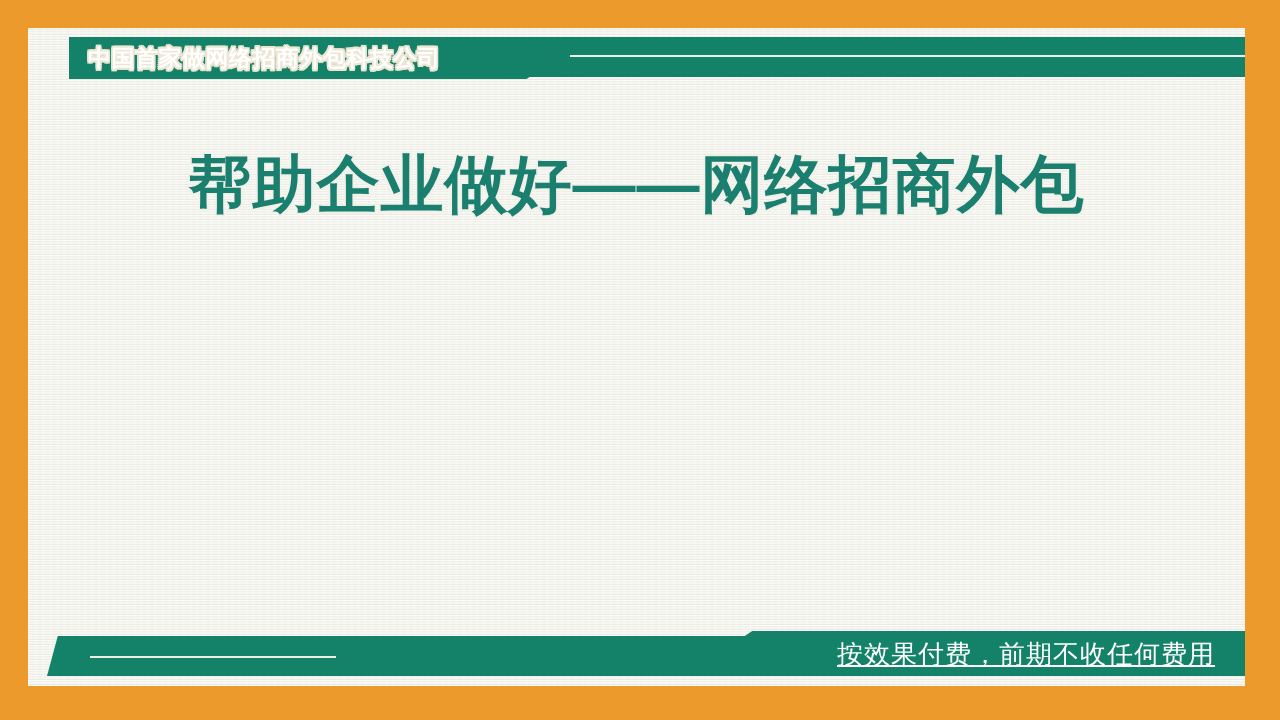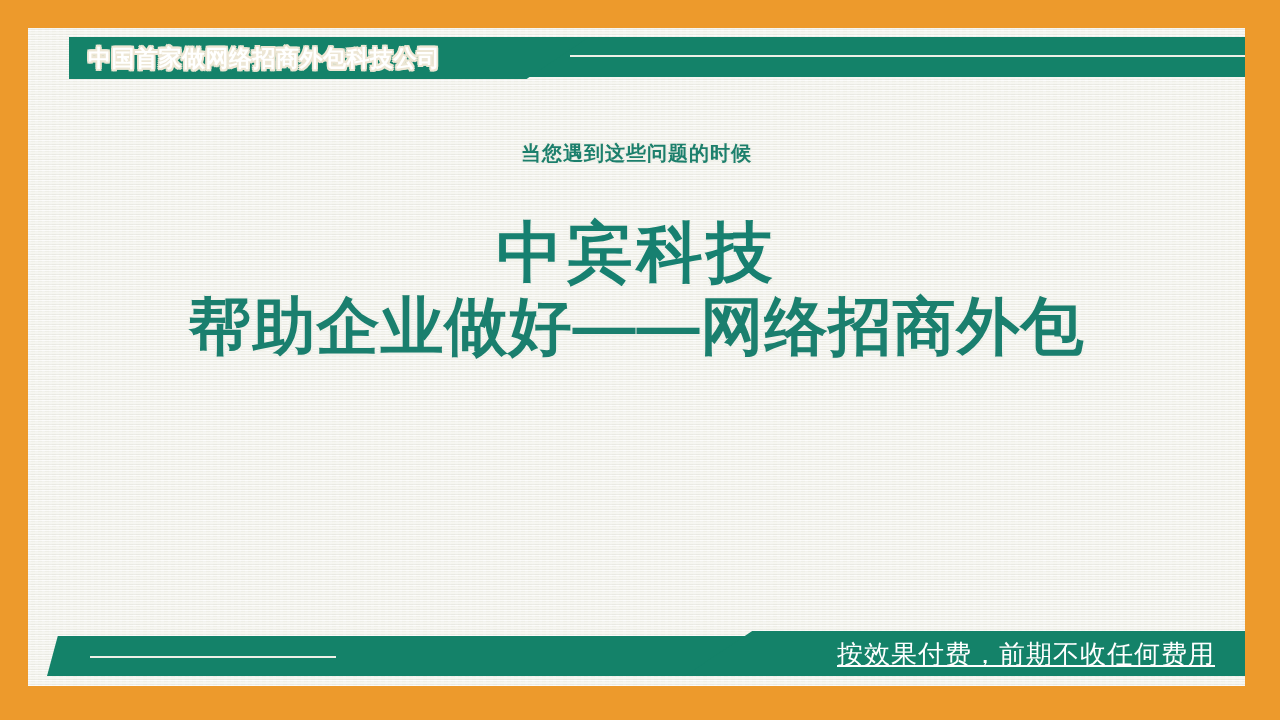--- a/index.html
+++ b/index.html
@@ -180,22 +180,20 @@
     <div class="hdr">
       <div class="hdr-bar">
         <div class="hdr-bar-line"></div>
       </div>
       <div class="hdr-block">
         <div class="hdr-title">中国首家做网络招商外包科技公司</div>
       </div>
     </div>
 
     <div class="content">
-      <div class="eyebrow">当您遇到这些问题的时候</div>
-      <div class="brand">中宾科技</div>
       <div class="headline">帮助企业做好——网络招商外包</div>
     </div>
 
     <div class="ftr">
       <div class="ftr-bar"></div>
       <div class="ftr-bar-line"></div>
       <div class="ftr-block">
         <div class="ftr-text">按效果付费，前期不收任何费用</div>
       </div>
     </div>

